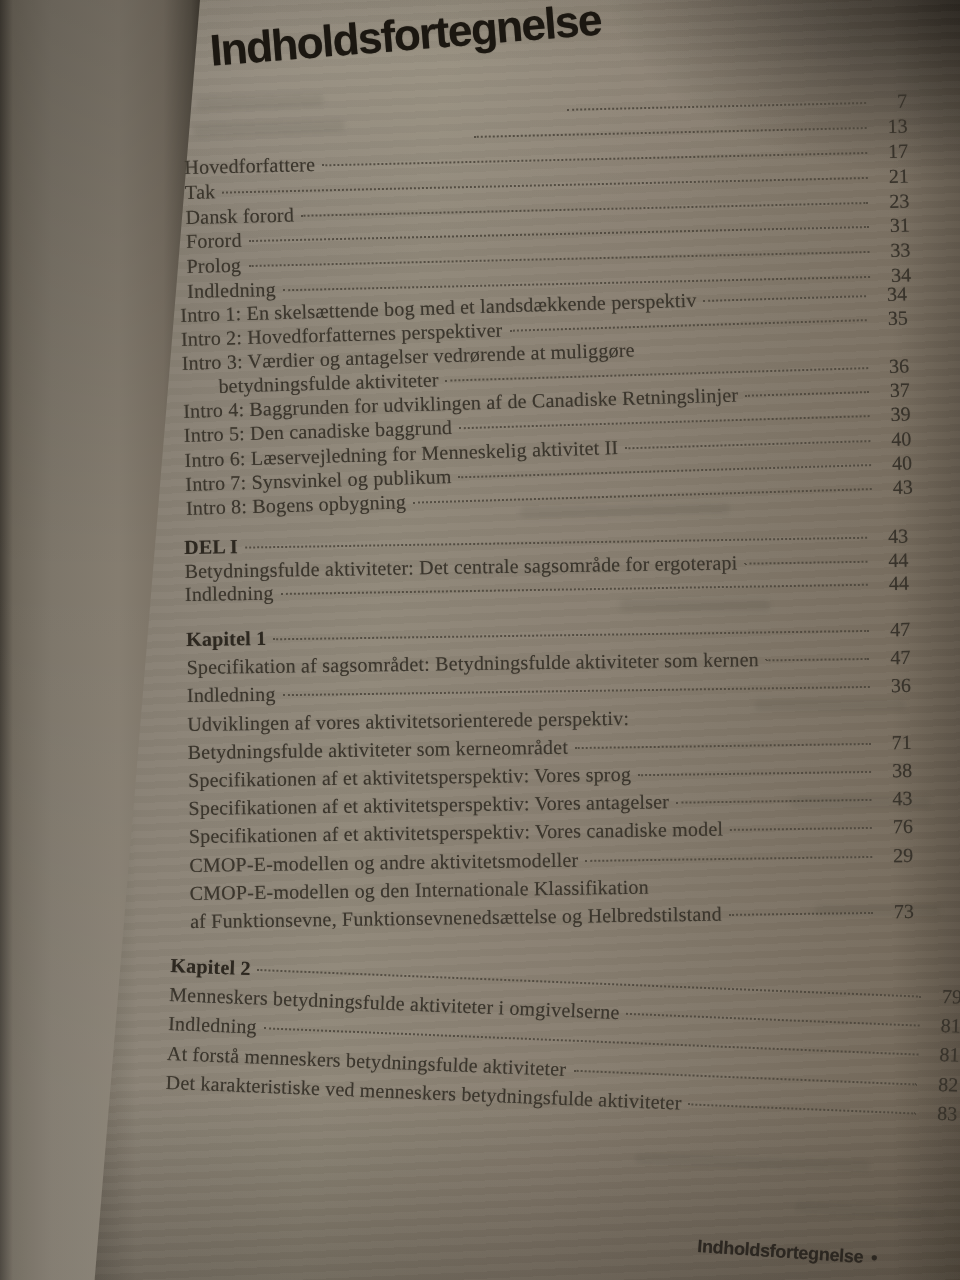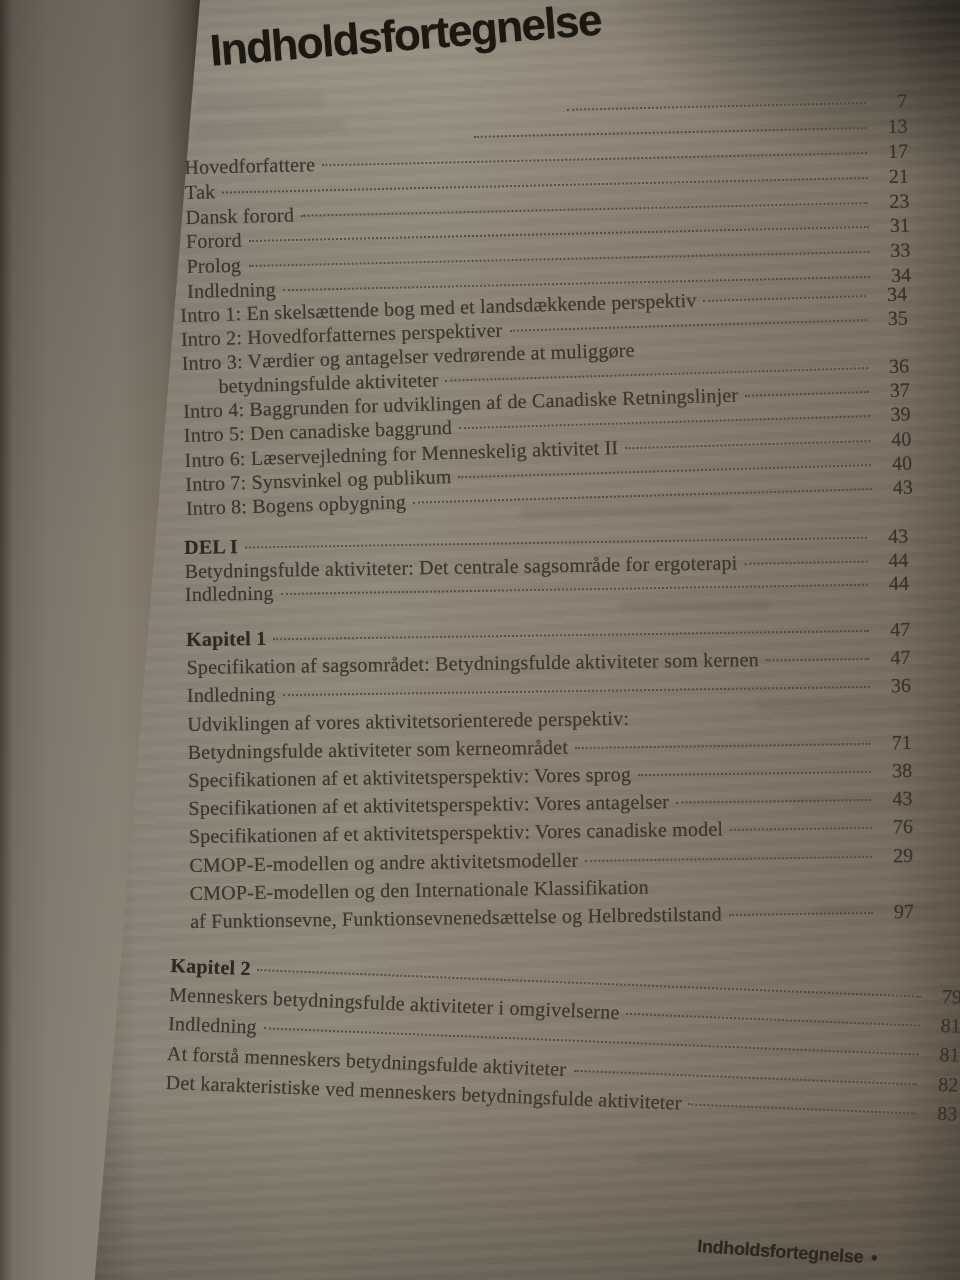--- a/index.html
+++ b/index.html
@@ -237,21 +237,21 @@
         <span class="lbl">CMOP-E-modellen og andre aktivitetsmodeller</span>
         <span class="leader"></span>
         <span class="num">29</span>
       </div>
       <div class="row">
         <span class="lbl">CMOP-E-modellen og den Internationale Klassifikation</span>
       </div>
       <div class="row">
         <span class="lbl">af Funktionsevne, Funktionsevnenedsættelse og Helbredstilstand</span>
         <span class="leader"></span>
-        <span class="num">97</span>
+        <span class="num">73</span>
       </div>
     </div>
   <div class="sec s4">
       <div class="row bold">
         <span class="lbl">Kapitel 2</span>
         <span class="leader"></span>
         <span class="num">79</span>
       </div>
       <div class="row">
         <span class="lbl">Menneskers betydningsfulde aktiviteter i omgivelserne</span>

